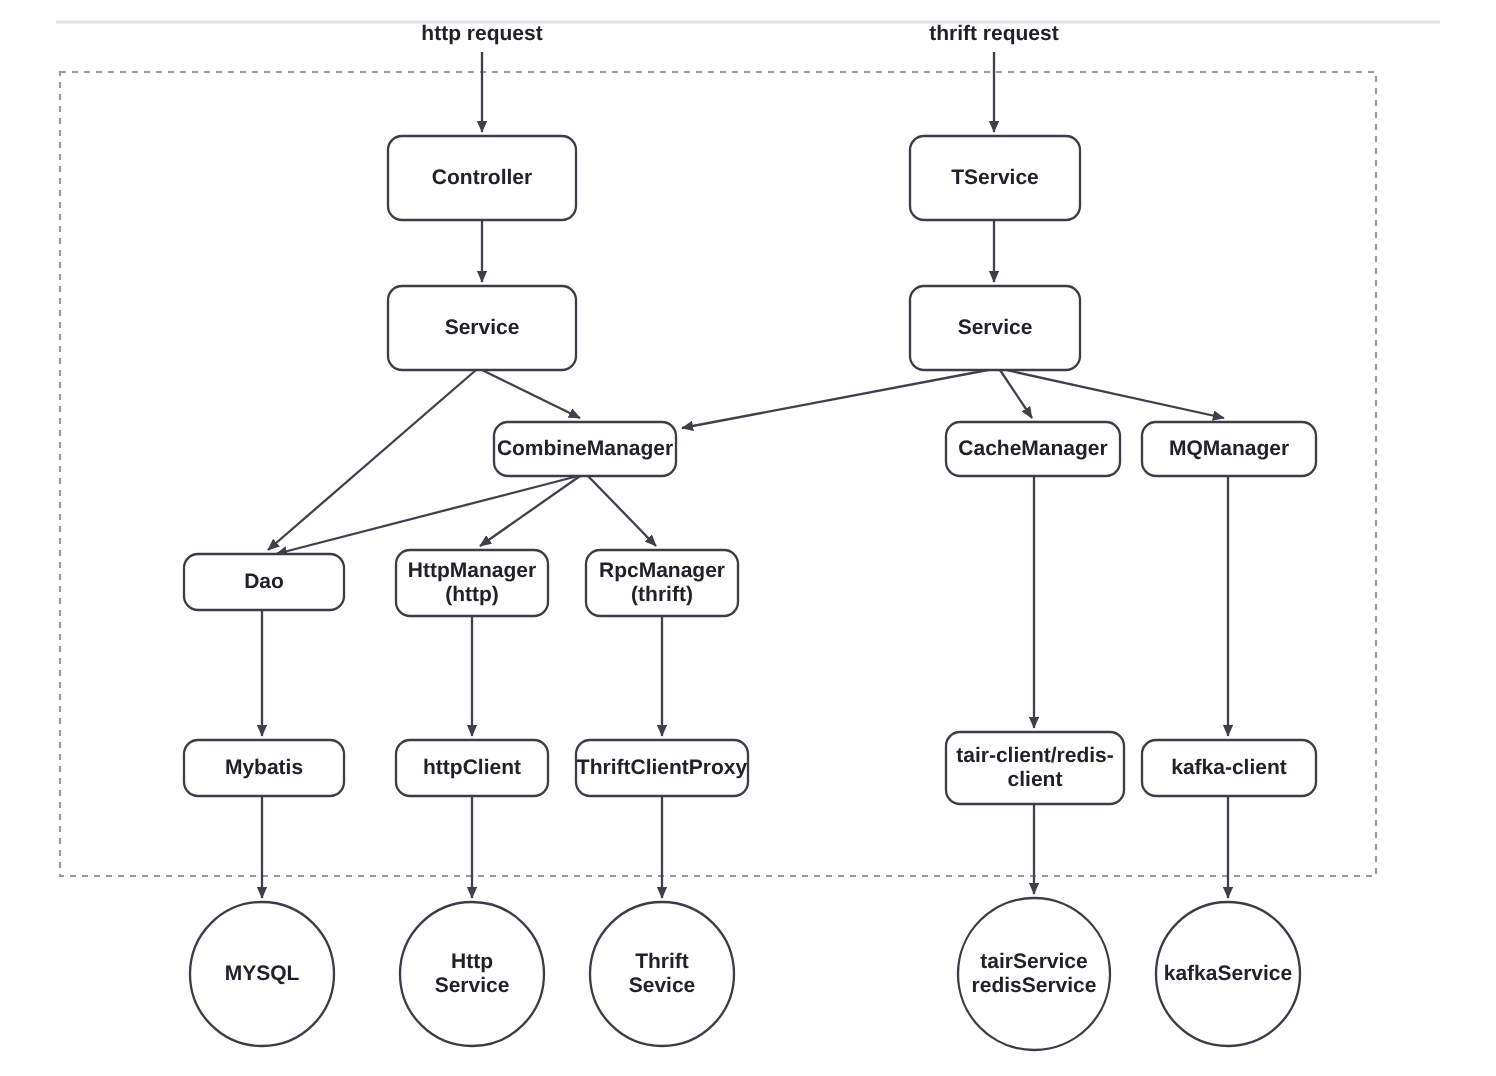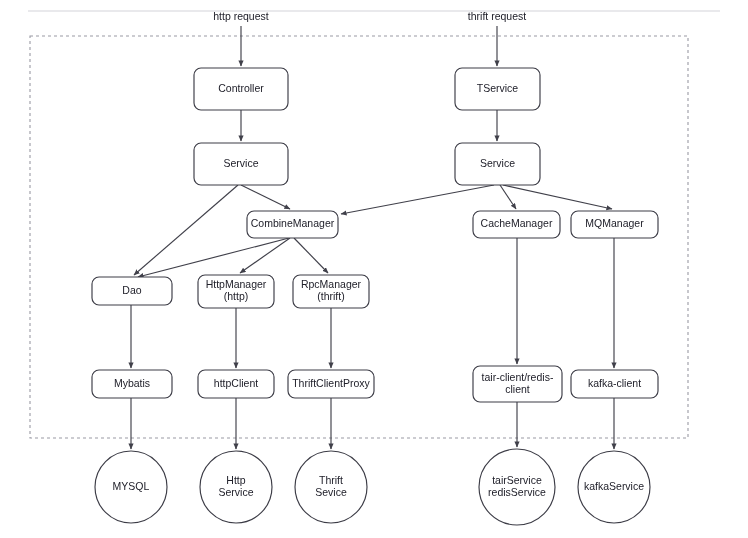--- a/index.html
+++ b/index.html
@@ -7,20 +7,21 @@
     padding: 0;
     background: #ffffff;
   }
   #stage {
     position: relative;
     width: 748px;
     height: 538px;
     background: #ffffff;
     font-family: "Liberation Sans", sans-serif;
     overflow: hidden;
+    font-weight: bold;
   }
   svg#diagram {
     display: block;
     width: 748px;
     height: 538px;
   }
   .node-shape {
     fill: #ffffff;
     stroke: #3c3c46;
     stroke-width: 1.15;

